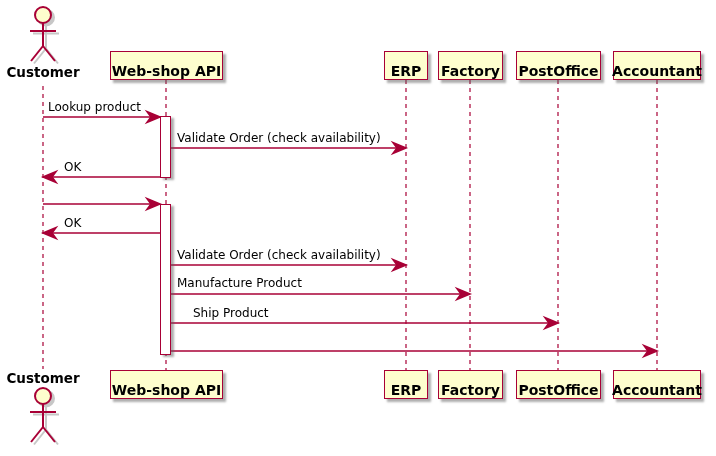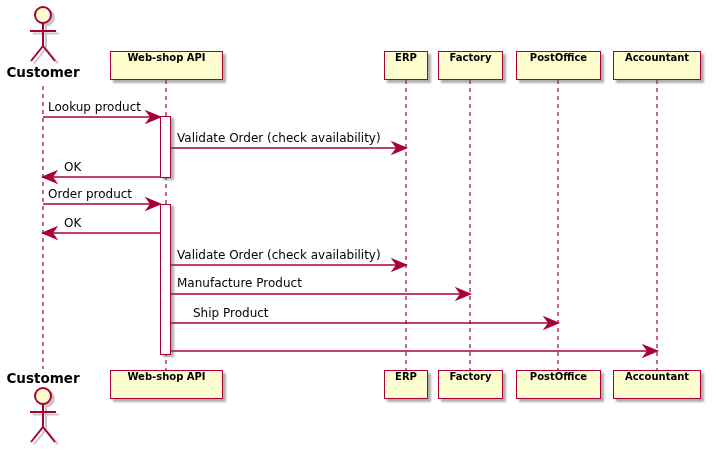--- a/index.html
+++ b/index.html
@@ -5,22 +5,22 @@
   html,body{margin:0;padding:0;background:#ffffff;}
   .canvas{
     position:relative;width:716px;height:456px;background:#ffffff;overflow:hidden;
     font-family:"DejaVu Sans","Liberation Sans",sans-serif;color:#000000;
   }
   .layer{position:absolute;left:0;top:0;}
   .pbox{
     position:absolute;height:29px;box-sizing:border-box;
     background:#FEFECE;border:1.6px solid #A80036;
     box-shadow:3px 3px 2px rgba(95,95,95,0.5);
-    display:flex;align-items:flex-start;justify-content:center;
-    font-size:10px;font-weight:600;white-space:nowrap;
+    display:flex;align-items:flex-end;justify-content:center;
+    font-size:14px;font-weight:600;white-space:nowrap;
   }
   .actor-label{
     position:absolute;width:80px;text-align:center;
     font-size:13.5px;font-weight:600;white-space:nowrap;
   }
   .activation{
     position:absolute;left:160px;width:11px;box-sizing:border-box;
     background:#ffffff;border:1.5px solid #A80036;
     box-shadow:3px 2px 2px rgba(95,95,95,0.5);
   }
@@ -160,19 +160,18 @@
   </div>
   <div class="pbox" style="left:613px;top:370px;width:88px;">
     <span>Accountant</span>
   </div>
 
   <div class="actor-label" style="left:3px;top:370px;">Customer</div>
 
   <span class="msg" style="left:48px;top:99px;">Lookup product</span>
   <span class="msg" style="left:177px;top:130px;">Validate Order (check availability)</span>
   <span class="msg" style="left:64px;top:159px;">OK</span>
-  <span class="msg" style="left:48px;top:186px;">Order product</span>
   <span class="msg" style="left:64px;top:215px;">OK</span>
   <span class="msg" style="left:177px;top:247px;">Validate Order (check availability)</span>
   <span class="msg" style="left:177px;top:275px;">Manufacture Product</span>
   <span class="msg" style="left:193px;top:305px;">Ship Product</span>
 
 </div>
 
 </body></html>

